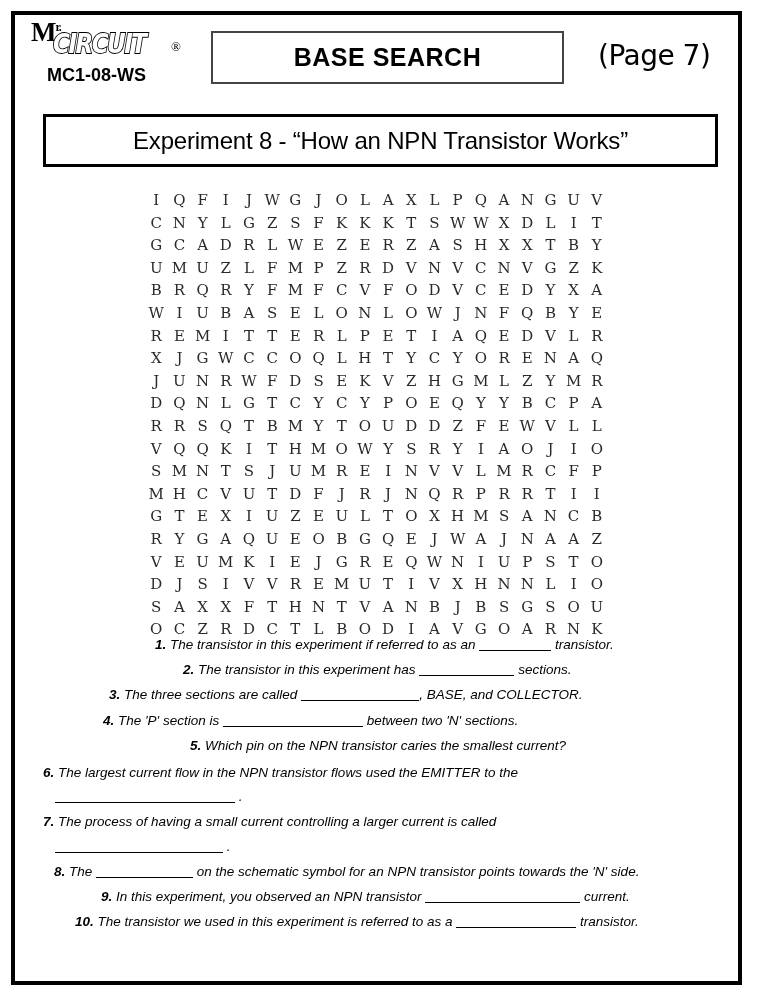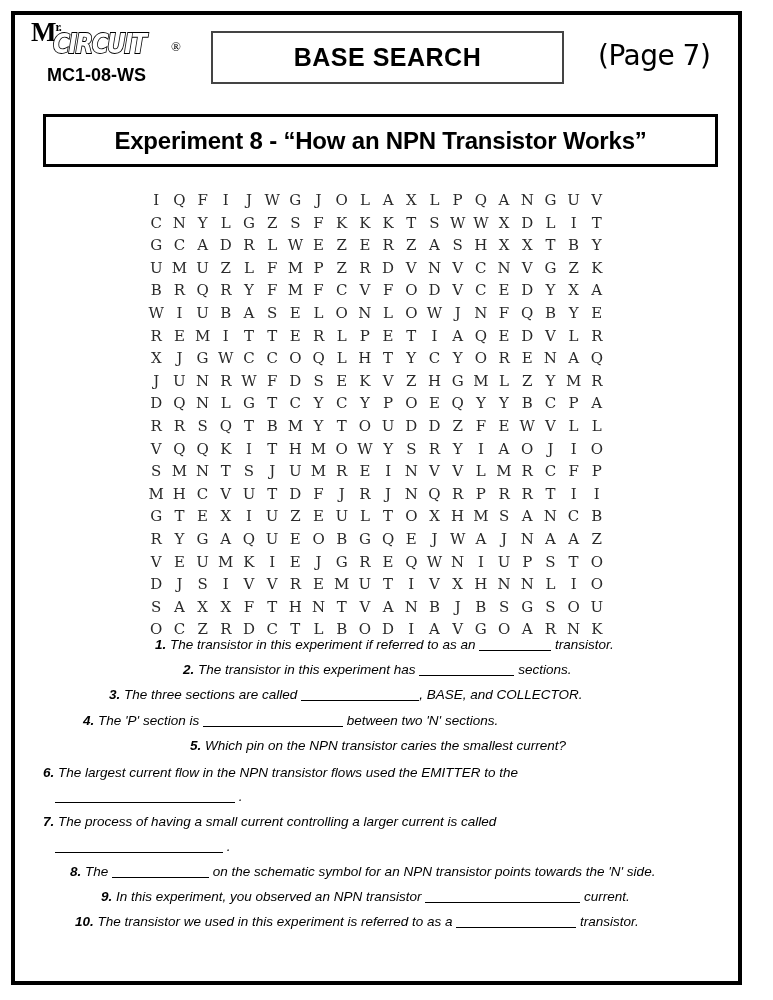--- a/index.html
+++ b/index.html
@@ -130,21 +130,21 @@
     top: 99px;
     width: 675px;
     height: 53px;
     border: 3px solid #000000;
     box-sizing: border-box;
     display: flex;
     align-items: center;
     justify-content: center;
   }
   .experiment-bar span {
-    font-weight: bold;
+    font-weight: normal;
     font-size: 24px;
     letter-spacing: -0.2px;
     white-space: nowrap;
   }
 
   
   .grid {
     position: absolute;
     left: 0;
     top: 174px;
@@ -676,35 +676,35 @@
         <div class="q" style="margin-bottom: 9px;">
           <div class="q-line" style="padding-left: 140px;"><span class="q-num">1.</span><span> The transistor in this experiment if referred to as an</span><span> </span><span class="blank" style="width: 72px;"></span><span> transistor.</span></div>
         </div>
         <div class="q" style="margin-bottom: 9px;">
           <div class="q-line" style="padding-left: 168px;"><span class="q-num">2.</span><span> The transistor in this experiment has</span><span> </span><span class="blank" style="width: 95px;"></span><span> sections.</span></div>
         </div>
         <div class="q" style="margin-bottom: 9px;">
           <div class="q-line" style="padding-left: 94px;"><span class="q-num">3.</span><span> The three sections are called</span><span> </span><span class="blank" style="width: 118px;"></span><span>, BASE, and COLLECTOR.</span></div>
         </div>
         <div class="q" style="margin-bottom: 9px;">
-          <div class="q-line" style="padding-left: 68px;"><span class="q-num">4.</span><span> The 'P' section is</span><span> </span><span class="blank" style="width: 140px;"></span><span> between two 'N' sections.</span></div>
+          <div class="q-line" style="padding-left: 88px;"><span class="q-num">4.</span><span> The 'P' section is</span><span> </span><span class="blank" style="width: 140px;"></span><span> between two 'N' sections.</span></div>
         </div>
         <div class="q" style="margin-bottom: 11px;">
           <div class="q-line" style="padding-left: 175px;"><span class="q-num">5.</span><span> Which pin on the NPN transistor caries the smallest current?</span></div>
         </div>
         <div class="q" style="margin-bottom: 9px;">
           <div class="q-line" style="padding-left: 28px;"><span class="q-num">6.</span><span> The largest current flow in the NPN transistor flows used the EMITTER to the</span></div>
           <div class="cont-line" style="padding-left: 40px; margin-top: 8px;"><span class="cont-blank" style="width: 180px;"></span><span> .</span></div>
         </div>
         <div class="q" style="margin-bottom: 9px;">
           <div class="q-line" style="padding-left: 28px;"><span class="q-num">7.</span><span> The process of having a small current controlling a larger current is called</span></div>
           <div class="cont-line" style="padding-left: 40px; margin-top: 8px;"><span class="cont-blank" style="width: 168px;"></span><span> .</span></div>
         </div>
         <div class="q" style="margin-bottom: 9px;">
-          <div class="q-line" style="padding-left: 55px;"><span class="q-num">8.</span><span> The</span><span> </span><span class="blank" style="width: 97px;"></span><span> on the schematic symbol for an NPN transistor points towards the 'N' side.</span></div>
+          <div class="q-line" style="padding-left: 39px;"><span class="q-num">8.</span><span> The</span><span> </span><span class="blank" style="width: 97px;"></span><span> on the schematic symbol for an NPN transistor points towards the 'N' side.</span></div>
         </div>
         <div class="q" style="margin-bottom: 9px;">
           <div class="q-line" style="padding-left: 86px;"><span class="q-num">9.</span><span> In this experiment, you observed an NPN transistor</span><span> </span><span class="blank" style="width: 155px;"></span><span> current.</span></div>
         </div>
         <div class="q" style="margin-bottom: 0px;">
           <div class="q-line" style="padding-left: 60px;"><span class="q-num">10.</span><span> The transistor we used in this experiment is referred to as a</span><span> </span><span class="blank" style="width: 120px;"></span><span> transistor.</span></div>
         </div>
       </div>
 
   </div>

